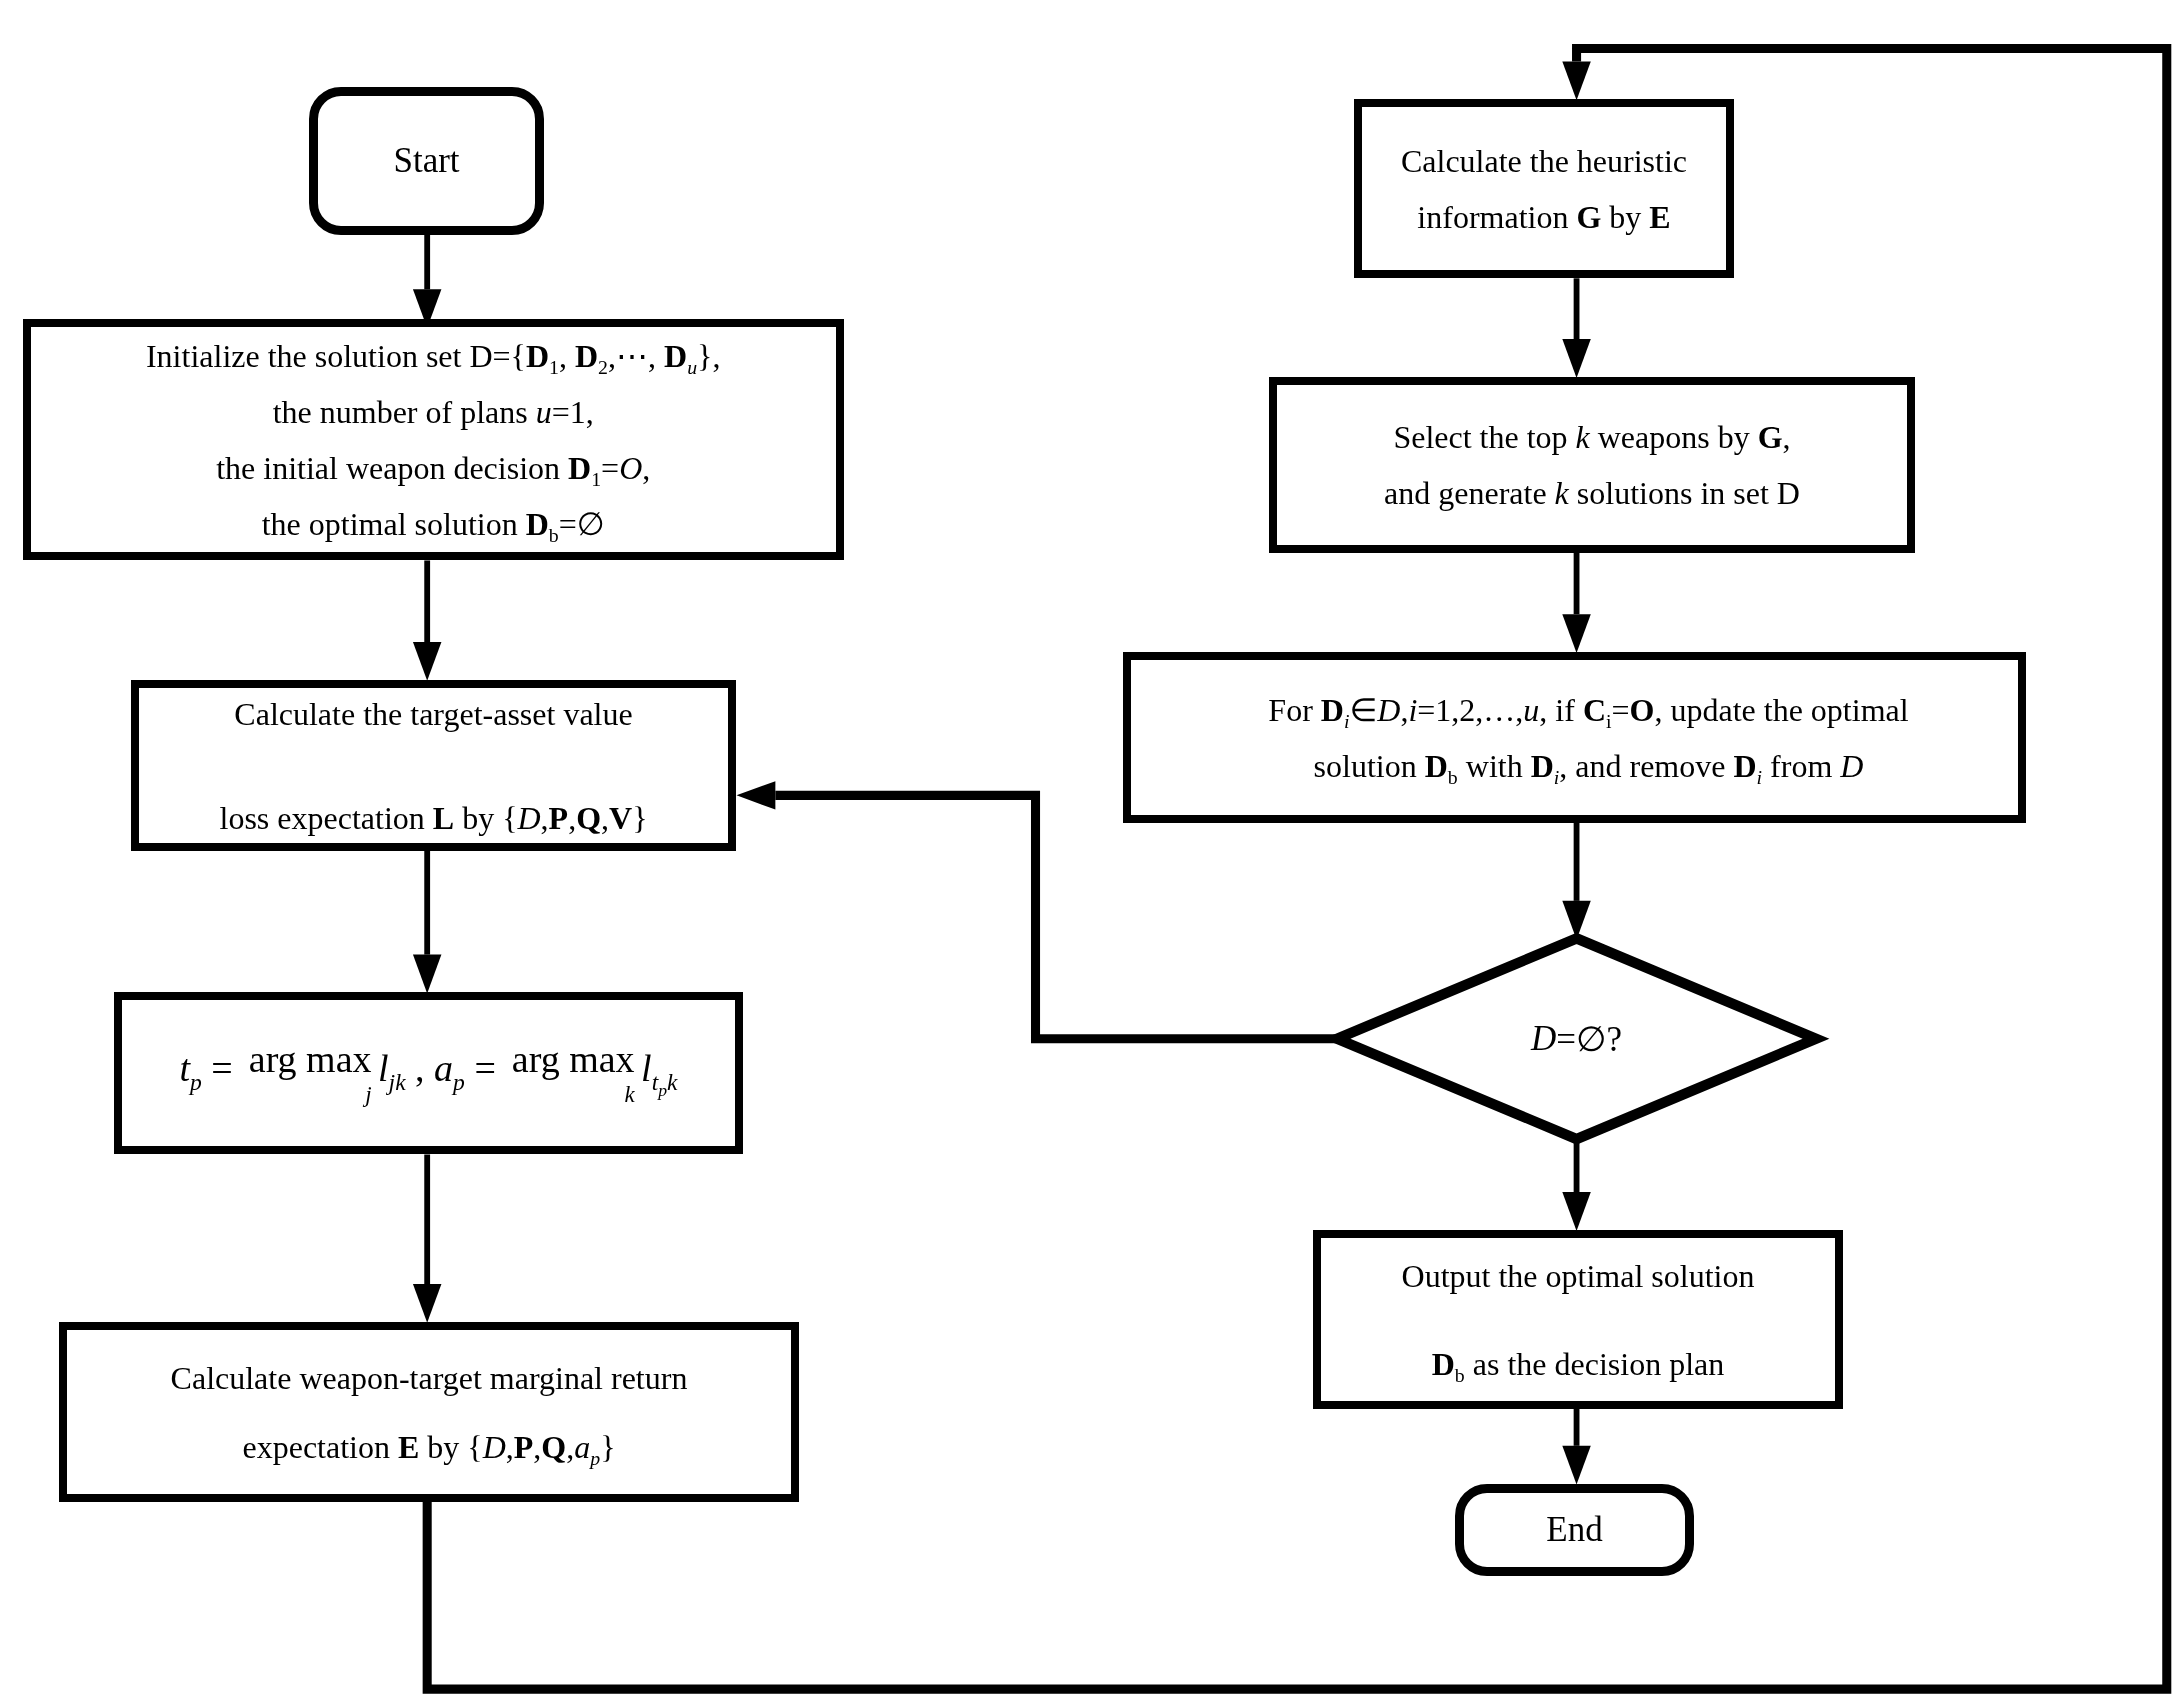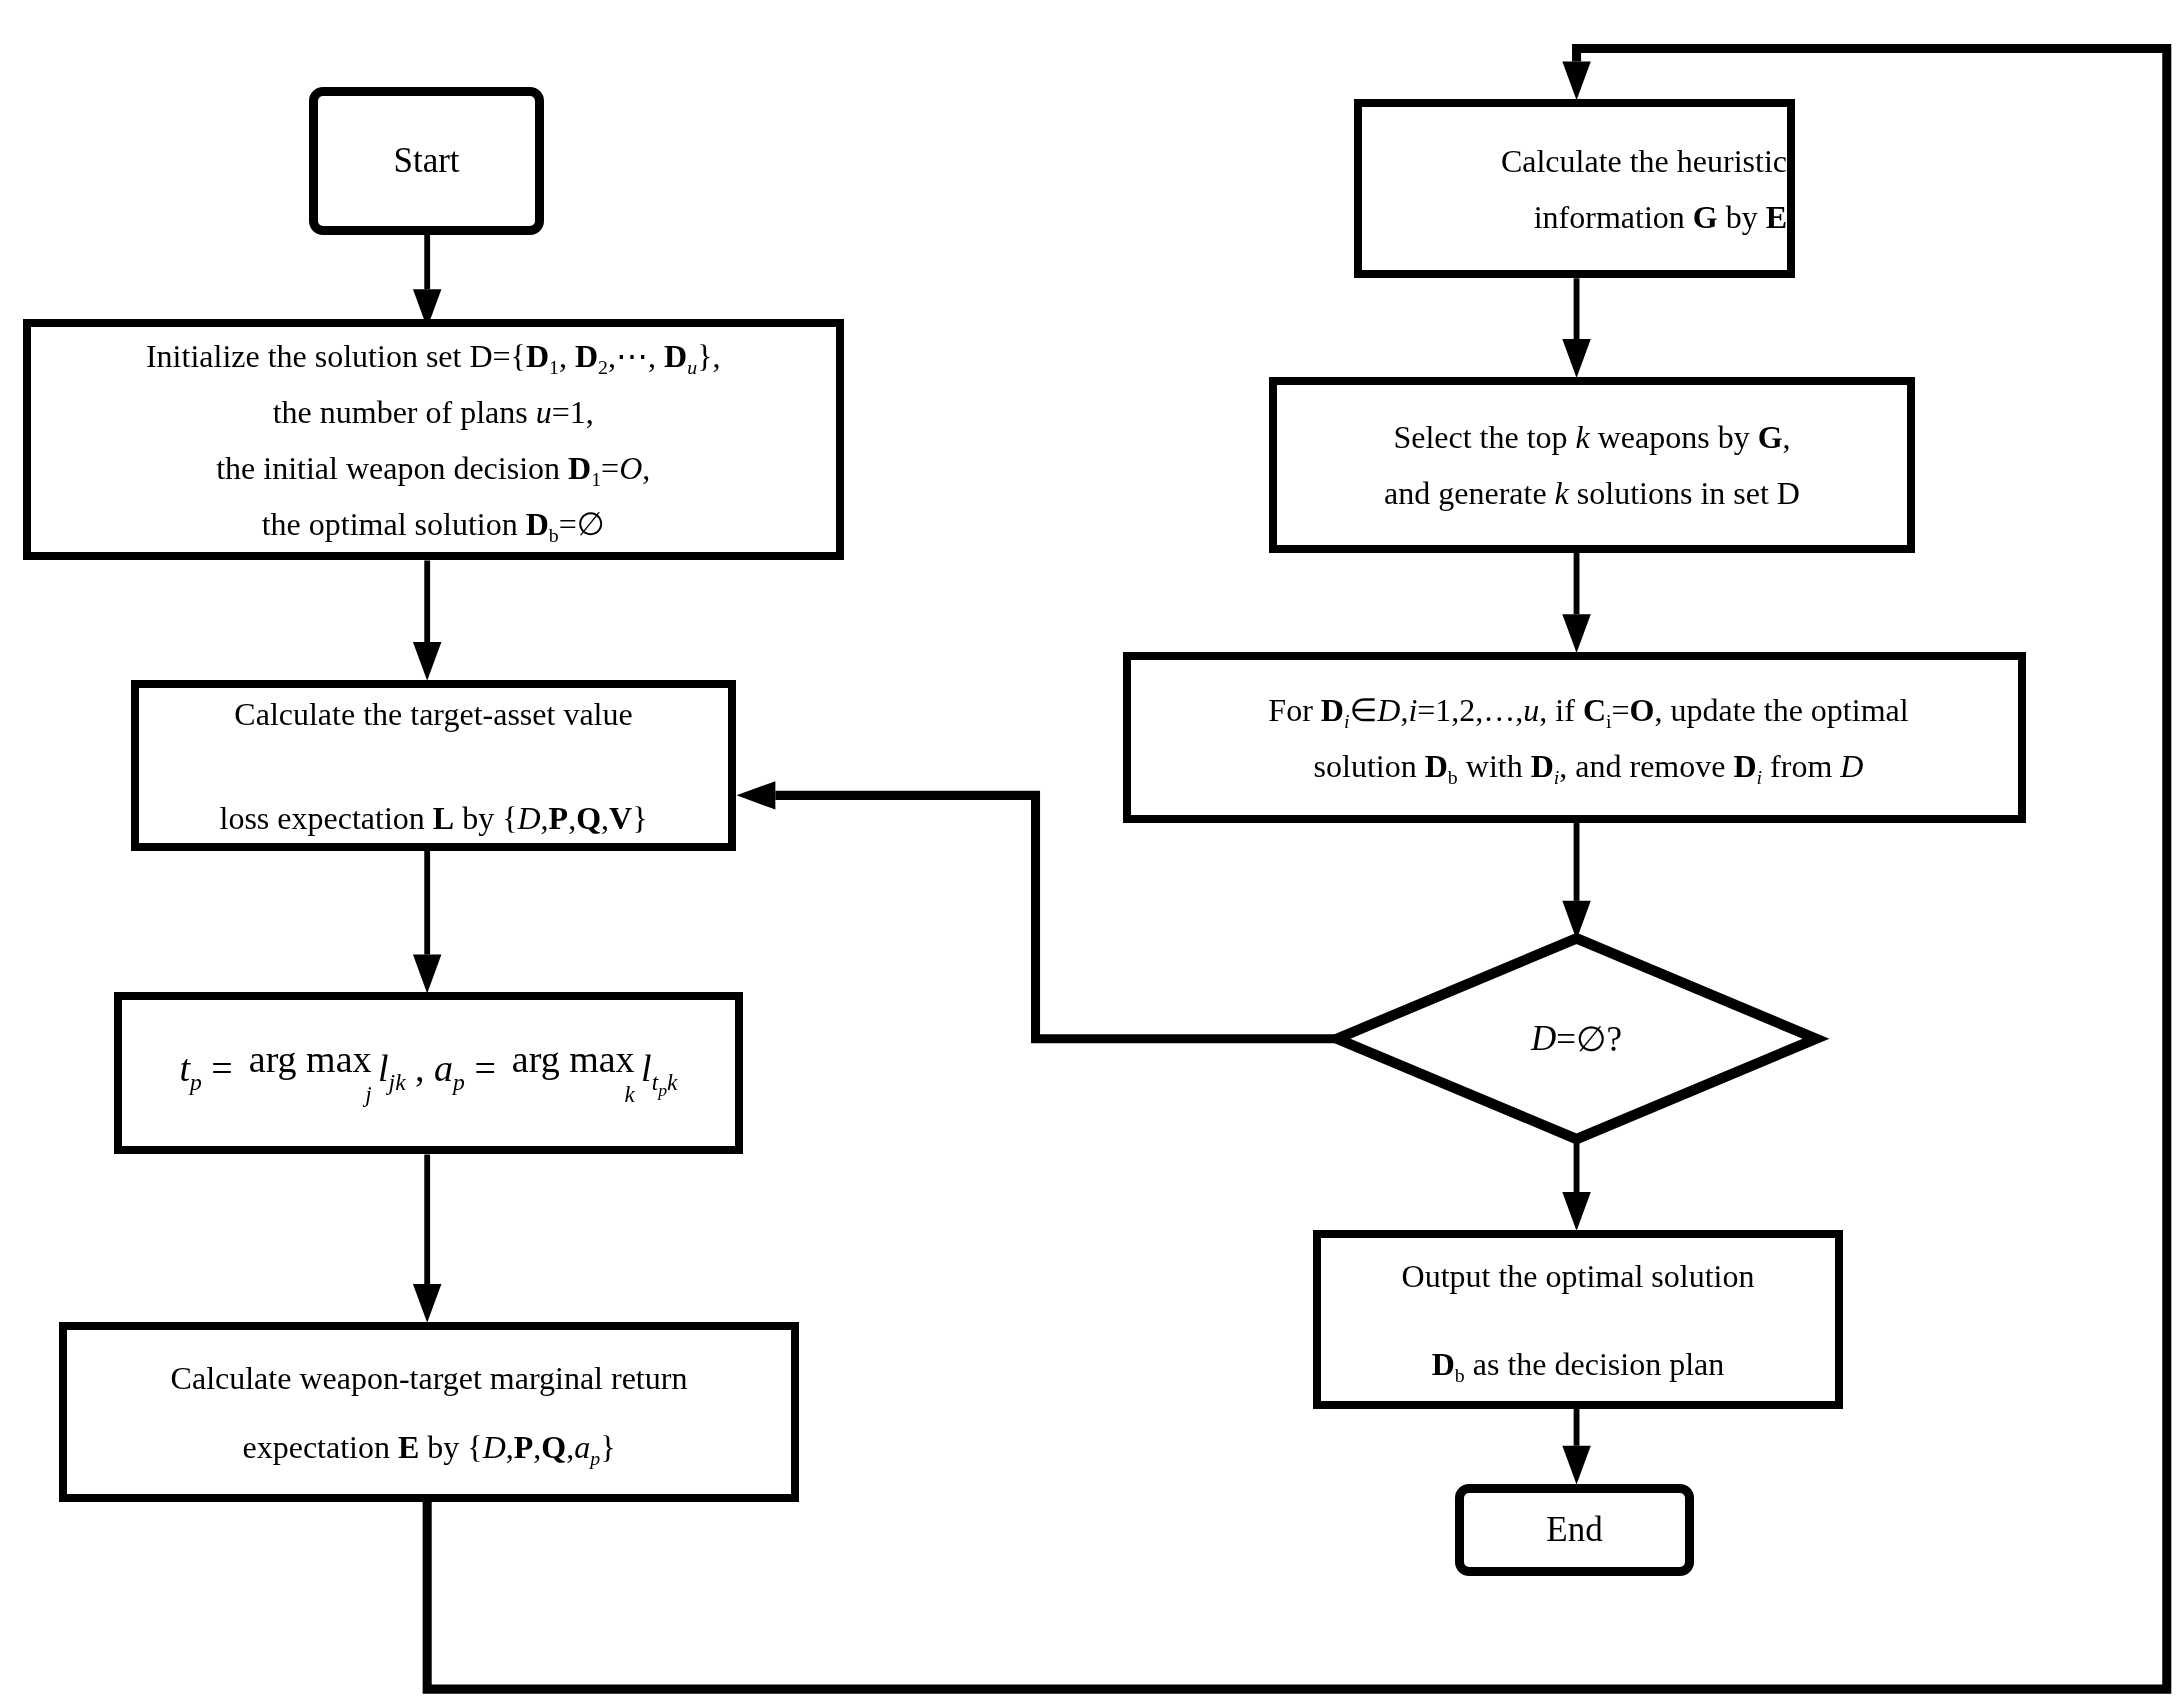--- a/index.html
+++ b/index.html
@@ -3,21 +3,21 @@
 <meta charset="utf-8">
 <style>
   html,body{margin:0;padding:0;background:#ffffff;}
   body{position:relative;width:2183px;height:1704px;overflow:hidden;
        font-family:"Liberation Serif",serif;color:#000;}
   .wires{position:absolute;left:0;top:0;z-index:1;}
   .node{position:absolute;z-index:2;display:flex;flex-direction:column;
         justify-content:center;align-items:center;text-align:center;
         box-sizing:border-box;background:#fff;}
   .rect{border:8.4px solid #000;}
-  .rounded{border:9px solid #000;border-radius:14px;text-align:right;}
+  .rounded{border:9px solid #000;border-radius:32px;text-align:right;}
   .tline{font-size:32px;line-height:56px;white-space:nowrap;}
   .terminal .tline{font-size:35px;}
   .diamond-label{position:absolute;z-index:3;display:flex;justify-content:center;
         align-items:center;background:transparent;font-size:35px;}
   .formula .tline{font-size:38px;}
   sub{font-size:62%;line-height:0;}
   sub sub{font-size:75%;}
   .am{display:inline-flex;flex-direction:column;align-items:flex-end;
       vertical-align:middle;margin:0 6.5px;}
   .am > span:first-child{line-height:1.05;}
@@ -80,21 +80,21 @@
         <span>arg max</span>
         <span class="amu"><i>k</i></span>
       </span><i>l</i><sub><i>t</i><sub><i>p</i></sub><i>k</i></sub></div>
 </div>
 
 <div class="node rect" style="left:59px;top:1322px;width:740px;height:180px;gap:13px;">
   <div class="tline">Calculate weapon-target  marginal  return</div>
   <div class="tline">expectation <b>E</b> by {<i>D</i>,<b>P</b>,<b>Q</b>,<i>a</i><sub><i>p</i></sub>}</div>
 </div>
 
-<div class="node rect" style="left:1354px;top:99px;width:441px;height:179px;align-items:flex-end;">
+<div class="node rect" style="left:1354px;top:99px;width:380px;height:179px;">
   <div class="tline">Calculate the heuristic</div>
   <div class="tline">information <b>G</b> by <b>E</b></div>
 </div>
 
 <div class="node rect" style="left:1269px;top:377px;width:646px;height:176px;">
   <div class="tline">Select the top <i>k</i> weapons  by <b>G</b>,</div>
   <div class="tline">and generate  <i>k</i> solutions in set D</div>
 </div>
 
 <div class="node rect" style="left:1123px;top:652px;width:903px;height:171px;padding-left:28px;">

